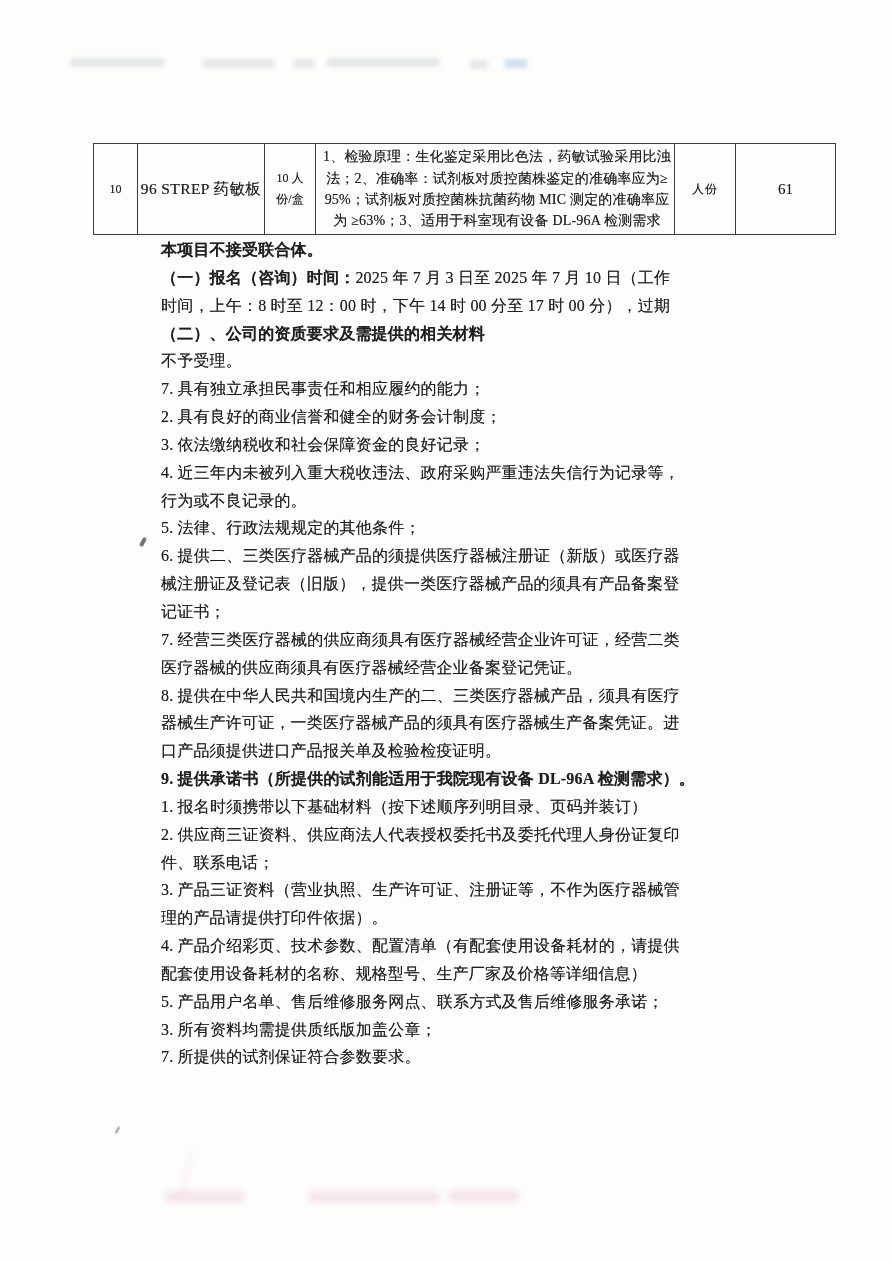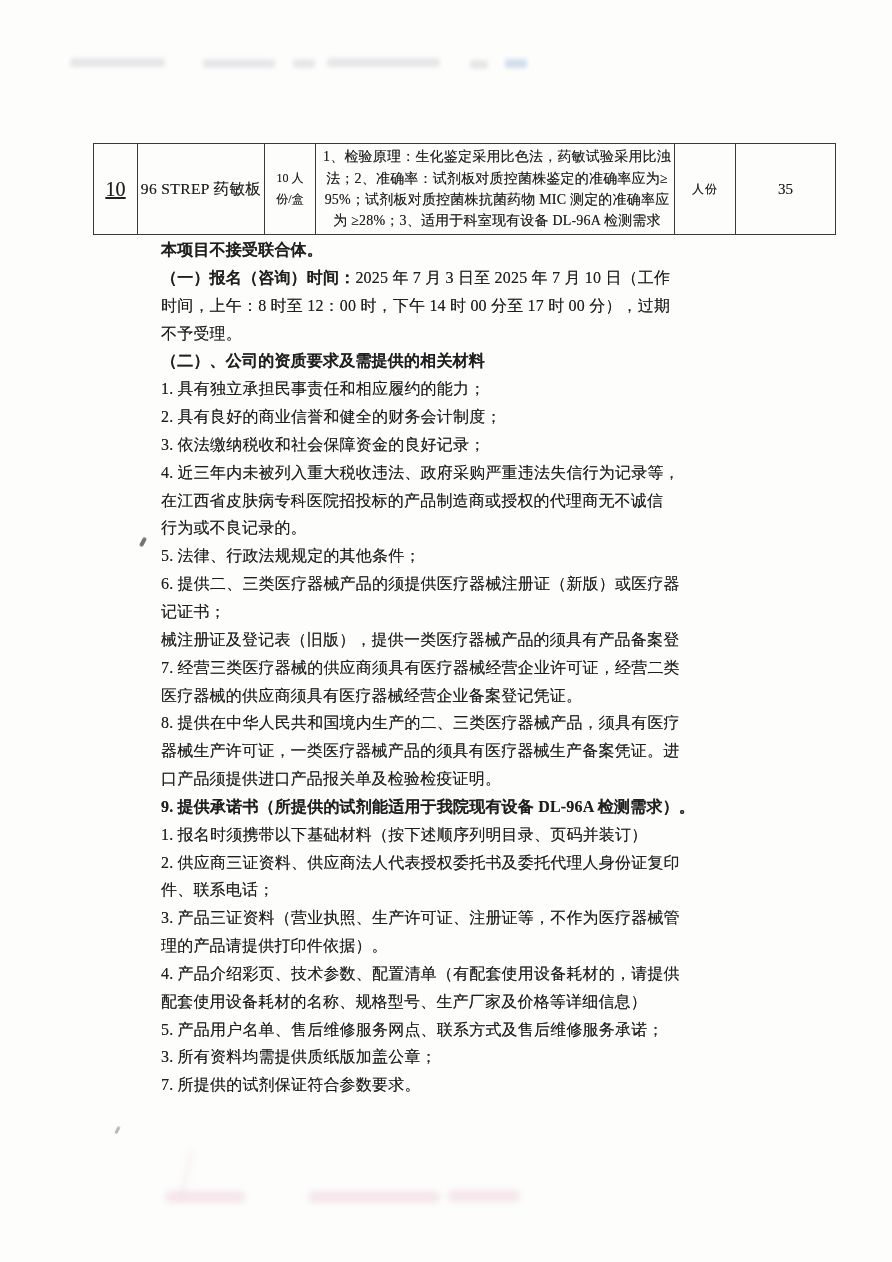--- a/index.html
+++ b/index.html
@@ -13,21 +13,21 @@
   
   .doc-table {
     position:absolute; left:93px; top:143px;
     border-collapse:collapse; table-layout:fixed;
   }
   .doc-table td {
     border:1.6px solid #3a3a3a;
     text-align:center; vertical-align:middle;
     padding:0; height:86px;
   }
-  .c-no   { font-size:20px;text-decoration:underline; }
+  .c-no   { font-size:12px; }
   .c-name { font-size:15.5px; letter-spacing:0.4px; }
   .c-spec { font-size:12px; line-height:21px; }
   .c-desc { text-align:right; padding:2px 3px 2px 7px !important;
             font-size:14px; line-height:21.3px; letter-spacing:0.2px; }
   .c-unit { font-size:12px; letter-spacing:1px; }
   .c-qty  { font-size:15px; }
   .desc-line { white-space:nowrap; }
   
   .body-text {
     position:absolute; left:161px; top:236px; width:680px;
@@ -70,44 +70,43 @@
       <td class="c-no">10</td>
       <td class="c-name">96 STREP 药敏板</td>
       <td class="c-spec">
             <div>10 人</div>
             <div>份/盒</div>
           </td>
       <td class="c-desc">
             <div class="desc-line">1、检验原理：生化鉴定采用比色法，药敏试验采用比浊</div>
             <div class="desc-line">法；2、准确率：试剂板对质控菌株鉴定的准确率应为≥</div>
             <div class="desc-line">95%；试剂板对质控菌株抗菌药物 MIC 测定的准确率应</div>
-            <div class="desc-line">为 ≥28%；3、适用于科室现有设备 DL-96A 检测需求</div>
+            <div class="desc-line">为 ≥63%；3、适用于科室现有设备 DL-96A 检测需求</div>
           </td>
       <td class="c-unit">人份</td>
-      <td class="c-qty">35</td>
+      <td class="c-qty">61</td>
     </tr>
   </tbody>
     </table>
 
   <div class="body-text">
       <div class="tline"><span class="bseg">本项目不接受联合体。</span></div>
       <div class="tline"><span class="bseg">（一）报名（咨询）时间：</span><span>2025 年 7 月 3 日至 2025 年 7 月 10 日（工作</span></div>
       <div class="tline"><span>时间，上午：8 时至 12：00 时，下午 14 时 00 分至 17 时 00 分），过期</span></div>
+      <div class="tline"><span class="bseg">（二）、公司的资质要求及需提供的相关材料</span></div>
       <div class="tline"><span>不予受理。</span></div>
-      <div class="tline"><span class="bseg">（二）、公司的资质要求及需提供的相关材料</span></div>
-      <div class="tline"><span>1. 具有独立承担民事责任和相应履约的能力；</span></div>
+      <div class="tline"><span>7. 具有独立承担民事责任和相应履约的能力；</span></div>
       <div class="tline"><span>2. 具有良好的商业信誉和健全的财务会计制度；</span></div>
       <div class="tline"><span>3. 依法缴纳税收和社会保障资金的良好记录；</span></div>
       <div class="tline"><span>4. 近三年内未被列入重大税收违法、政府采购严重违法失信行为记录等，</span></div>
-      <div class="tline"><span>在江西省皮肤病专科医院招投标的产品制造商或授权的代理商无不诚信</span></div>
       <div class="tline"><span>行为或不良记录的。</span></div>
       <div class="tline"><span>5. 法律、行政法规规定的其他条件；</span></div>
       <div class="tline"><span>6. 提供二、三类医疗器械产品的须提供医疗器械注册证（新版）或医疗器</span></div>
+      <div class="tline"><span>械注册证及登记表（旧版），提供一类医疗器械产品的须具有产品备案登</span></div>
       <div class="tline"><span>记证书；</span></div>
-      <div class="tline"><span>械注册证及登记表（旧版），提供一类医疗器械产品的须具有产品备案登</span></div>
       <div class="tline"><span>7. 经营三类医疗器械的供应商须具有医疗器械经营企业许可证，经营二类</span></div>
       <div class="tline"><span>医疗器械的供应商须具有医疗器械经营企业备案登记凭证。</span></div>
       <div class="tline"><span>8. 提供在中华人民共和国境内生产的二、三类医疗器械产品，须具有医疗</span></div>
       <div class="tline"><span>器械生产许可证，一类医疗器械产品的须具有医疗器械生产备案凭证。进</span></div>
       <div class="tline"><span>口产品须提供进口产品报关单及检验检疫证明。</span></div>
       <div class="tline"><span class="bseg">9. 提供承诺书（所提供的试剂能适用于我院现有设备 DL-96A 检测需求）。</span></div>
       <div class="tline"><span>1. 报名时须携带以下基础材料（按下述顺序列明目录、页码并装订）</span></div>
       <div class="tline"><span>2. 供应商三证资料、供应商法人代表授权委托书及委托代理人身份证复印</span></div>
       <div class="tline"><span>件、联系电话；</span></div>
       <div class="tline"><span>3. 产品三证资料（营业执照、生产许可证、注册证等，不作为医疗器械管</span></div>

